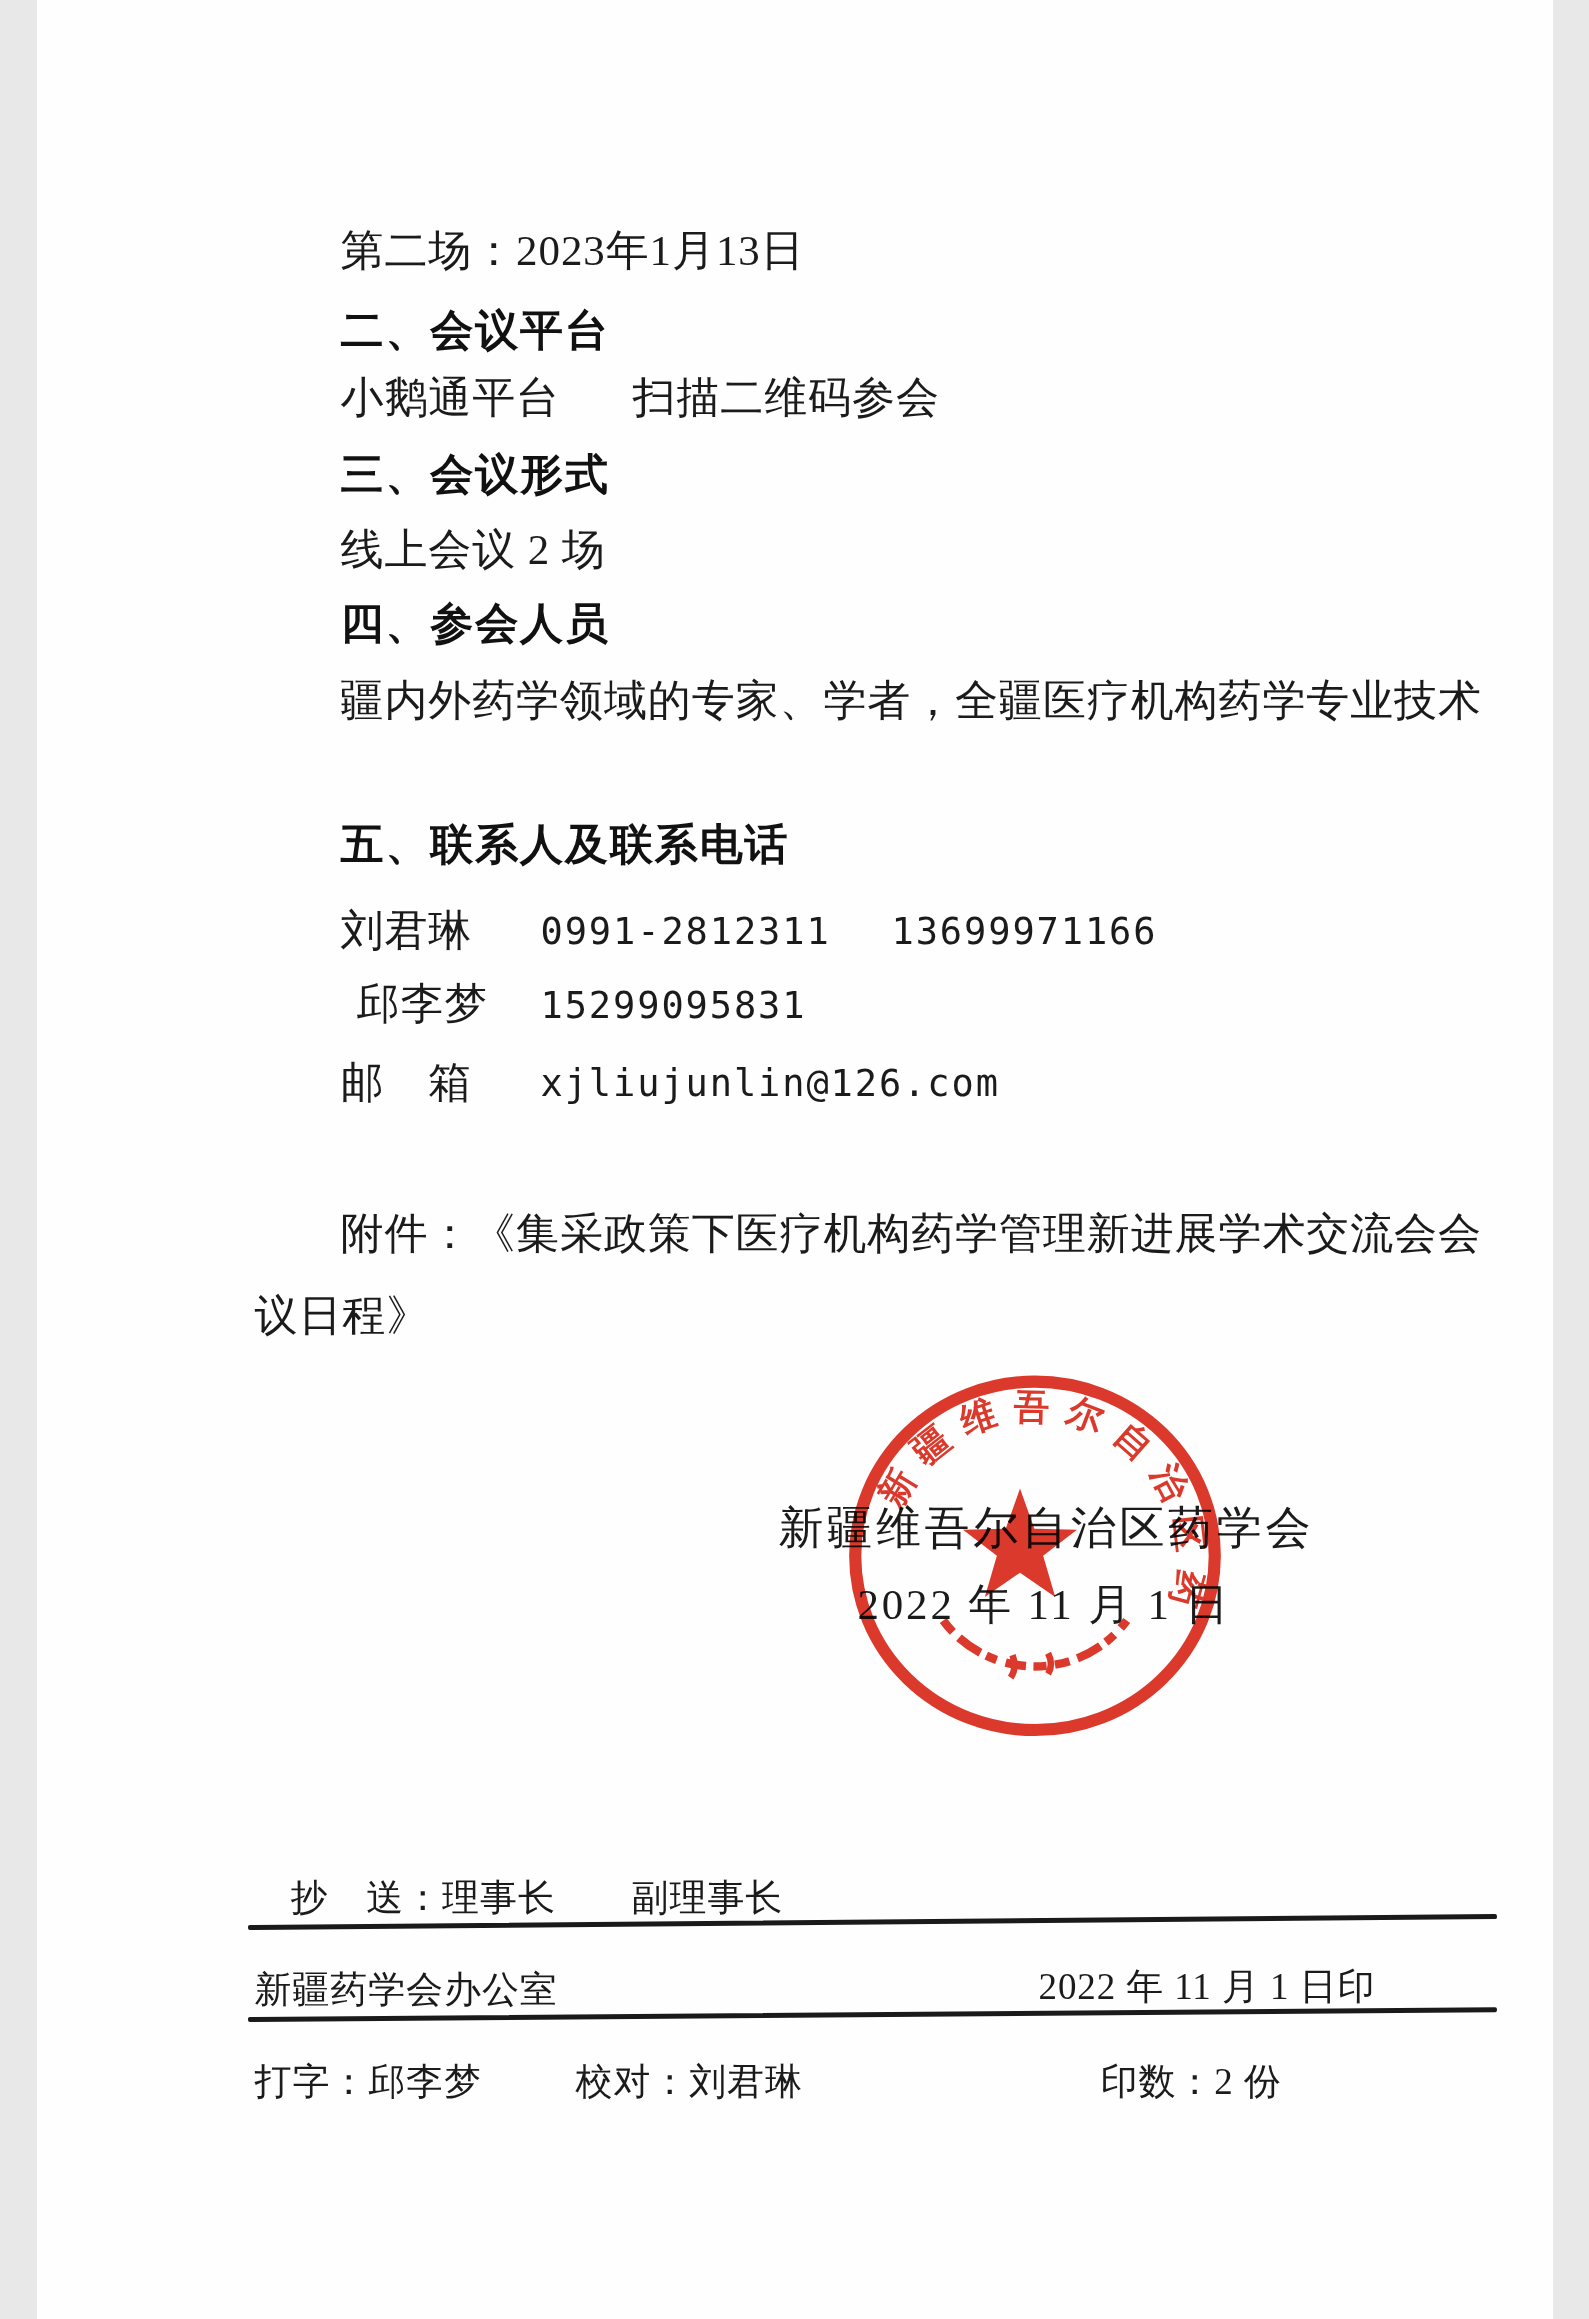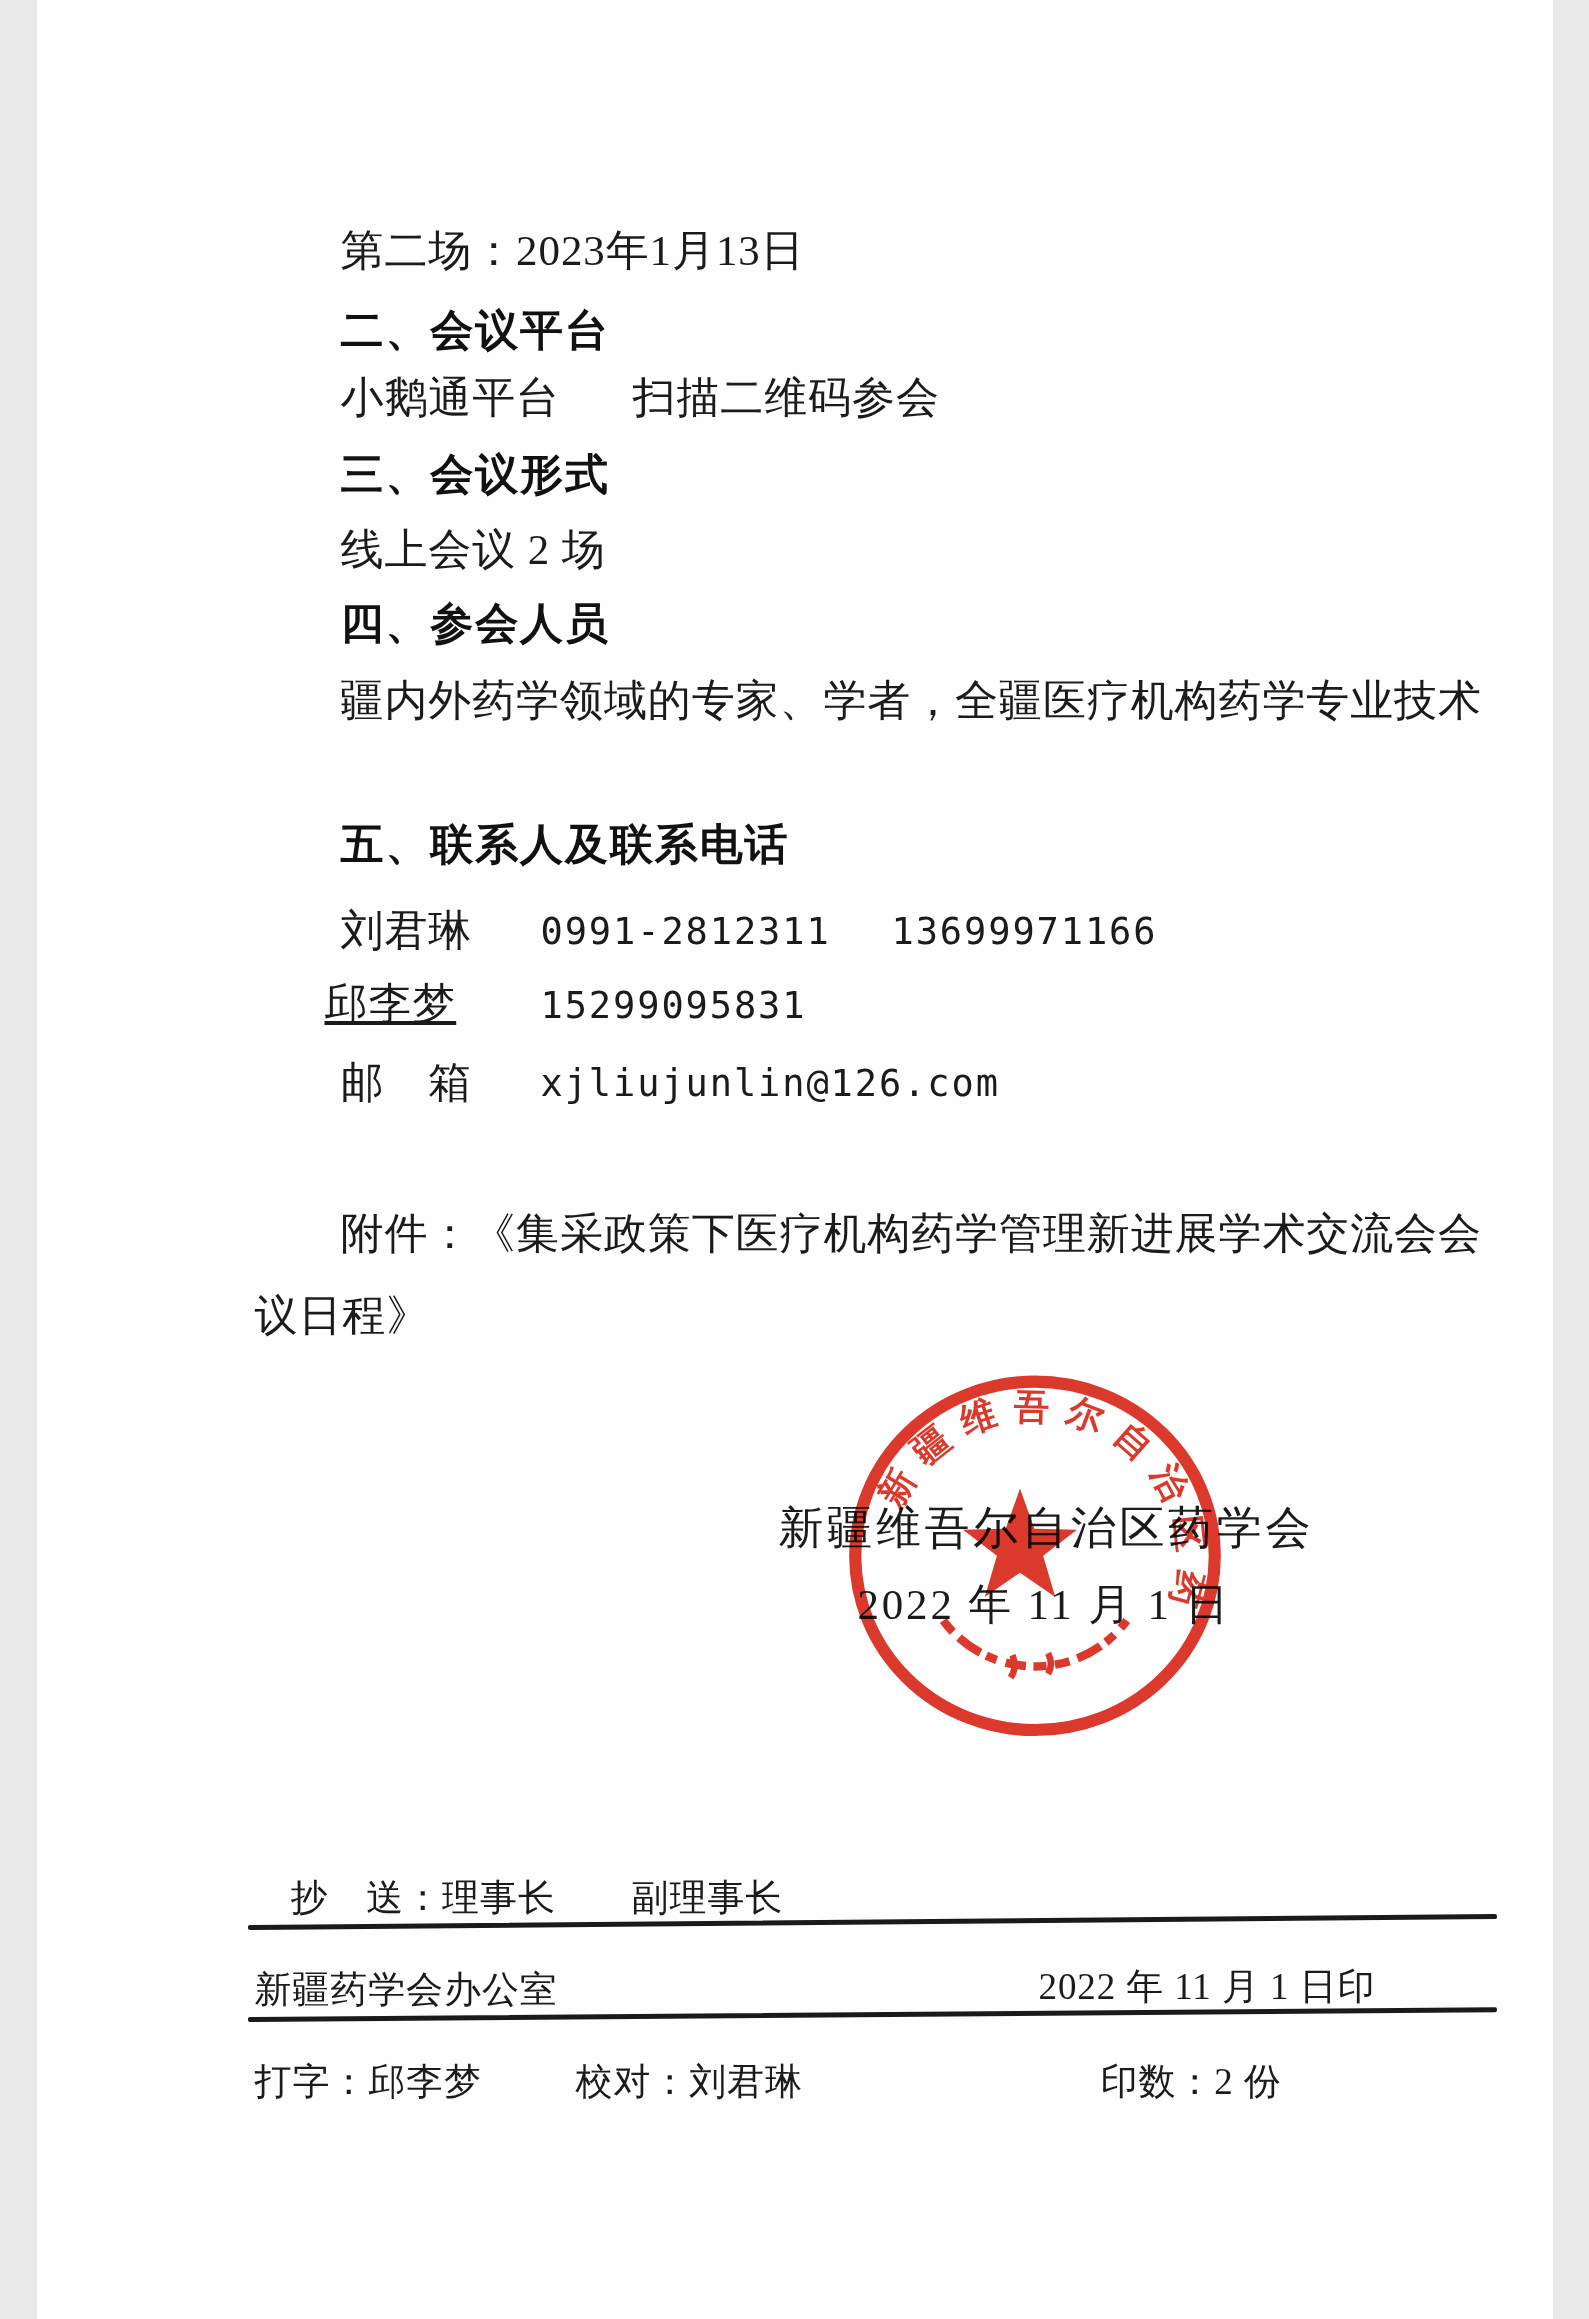--- a/index.html
+++ b/index.html
@@ -68,21 +68,21 @@
   <div class="ln hd" style="left:304px;top:601px;">四、参会人员</div>
   <div class="ln" style="left:304px;top:678px;">疆内外药学领域的专家、学者，全疆医疗机构药学专业技术</div>
   <div class="ln hd" style="left:304px;top:822px;">五、联系人及联系电话</div>
 
   <div>
     <span class="ln" style="left:304px;top:908px;">刘君琳</span>
     <span class="ln mono" style="left:504px;top:913px;">0991-2812311</span>
     <span class="ln mono" style="left:855px;top:913px;">13699971166</span>
   </div>
   <div>
-    <span class="ln" style="left:288px;top:981px;text-decoration:underline;">邱李梦</span>
+    <span class="ln" style="left:320px;top:981px;">邱李梦</span>
     <span class="ln mono" style="left:504px;top:987px;">15299095831</span>
   </div>
   <div>
     <span class="ln" style="left:304px;top:1060px;">邮　箱</span>
     <span class="ln mono" style="left:504px;top:1065px;">xjliujunlin@126.com</span>
   </div>
 
   <div class="ln" style="left:304px;top:1211px;">附件：《集采政策下医疗机构药学管理新进展学术交流会会</div>
   <div class="ln" style="left:218px;top:1293px;">议日程》</div>
 

